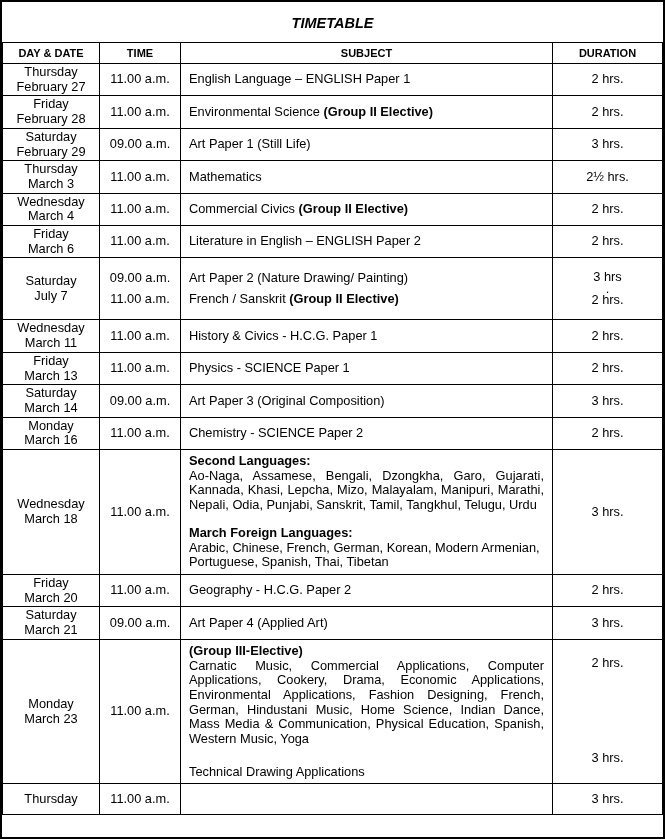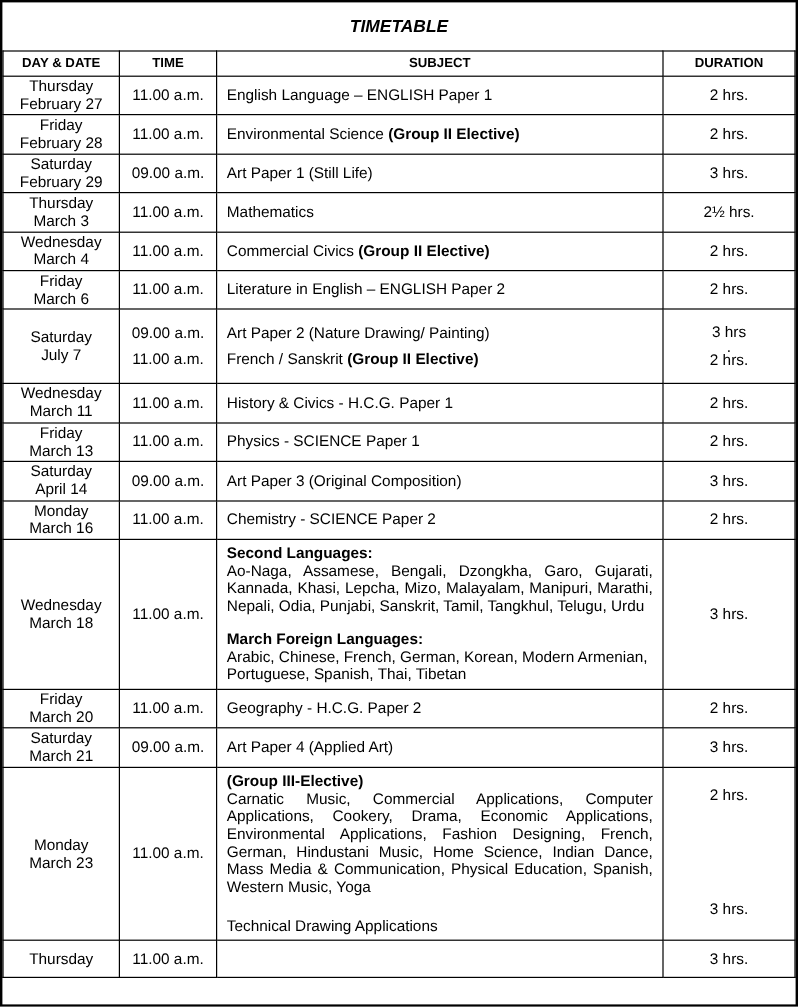--- a/index.html
+++ b/index.html
@@ -207,21 +207,21 @@
           <div>March 13</div>
         </td>
         <td class="center">11.00 a.m.</td>
         <td class="subj"><span>Physics - SCIENCE Paper 1</span></td>
         <td class="center">2 hrs.</td>
       </tr>
 
       <tr class="reg">
         <td class="center">
           <div>Saturday</div>
-          <div>April 14</div>
+          <div>March 14</div>
         </td>
         <td class="center">09.00 a.m.</td>
         <td class="subj"><span>Art Paper 3 (Original Composition)</span></td>
         <td class="center">3 hrs.</td>
       </tr>
 
       <tr class="reg">
         <td class="center">
           <div>Monday</div>
           <div>March 16</div>

